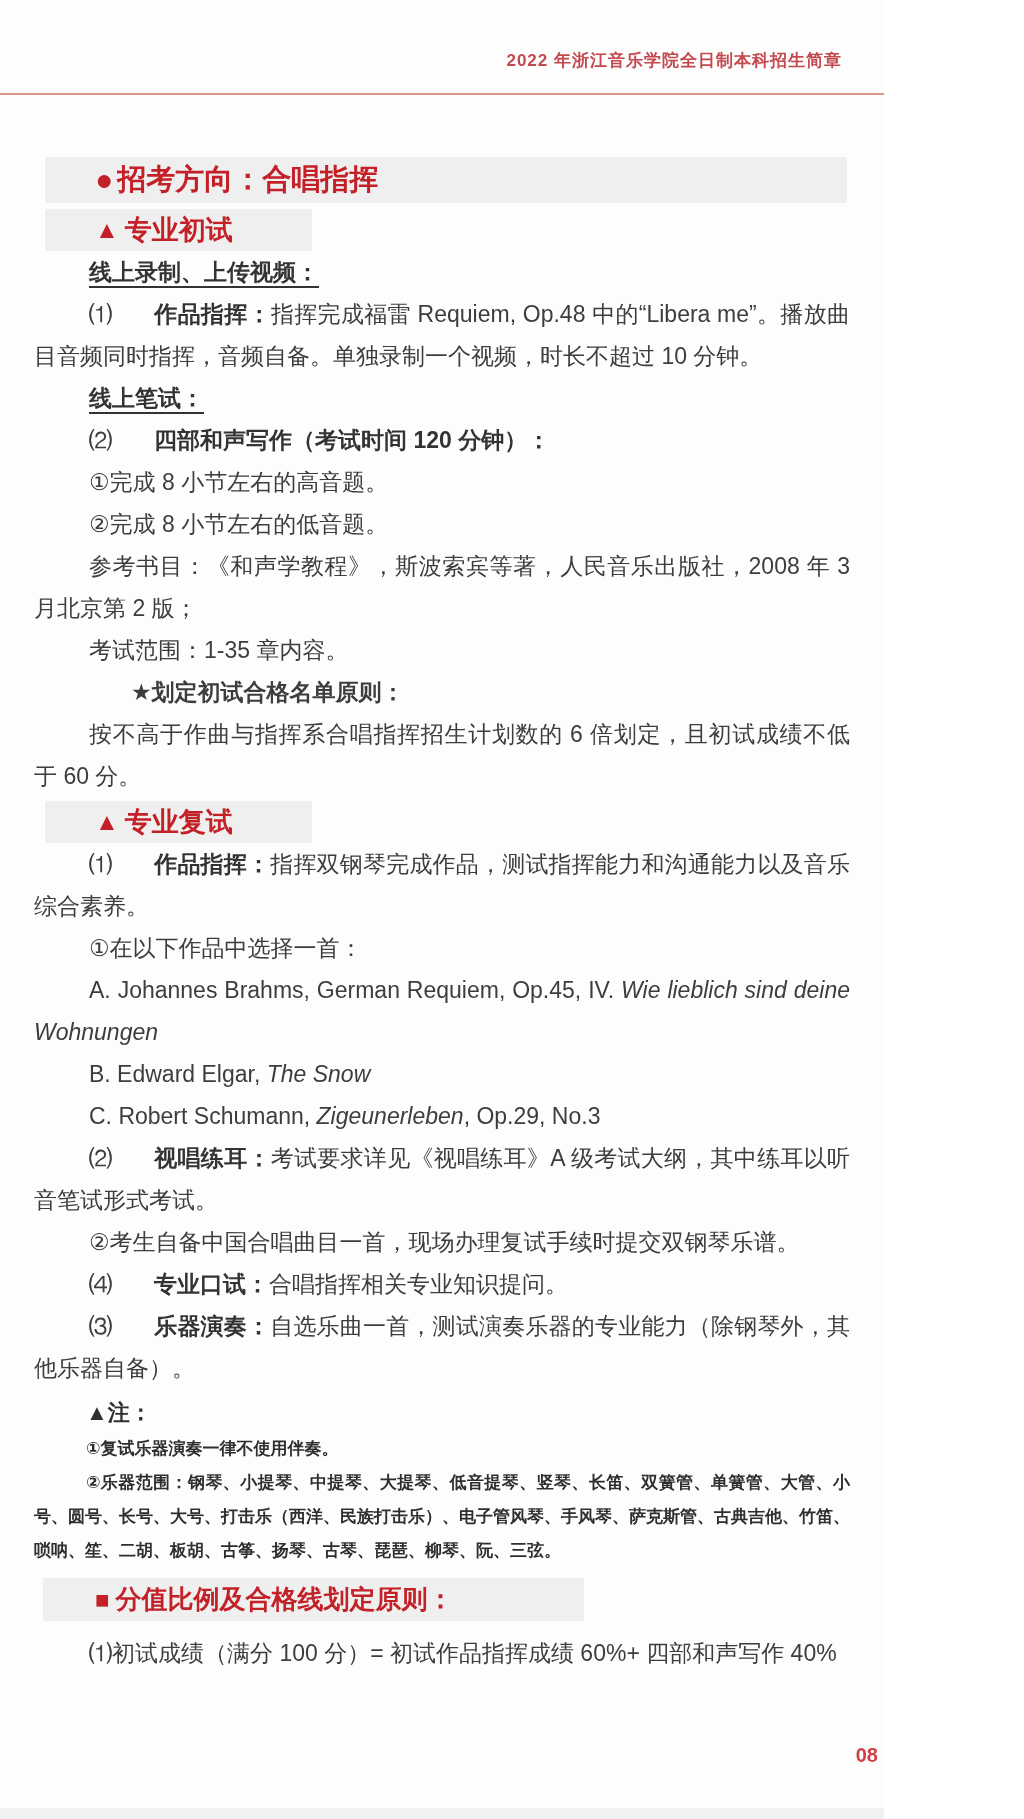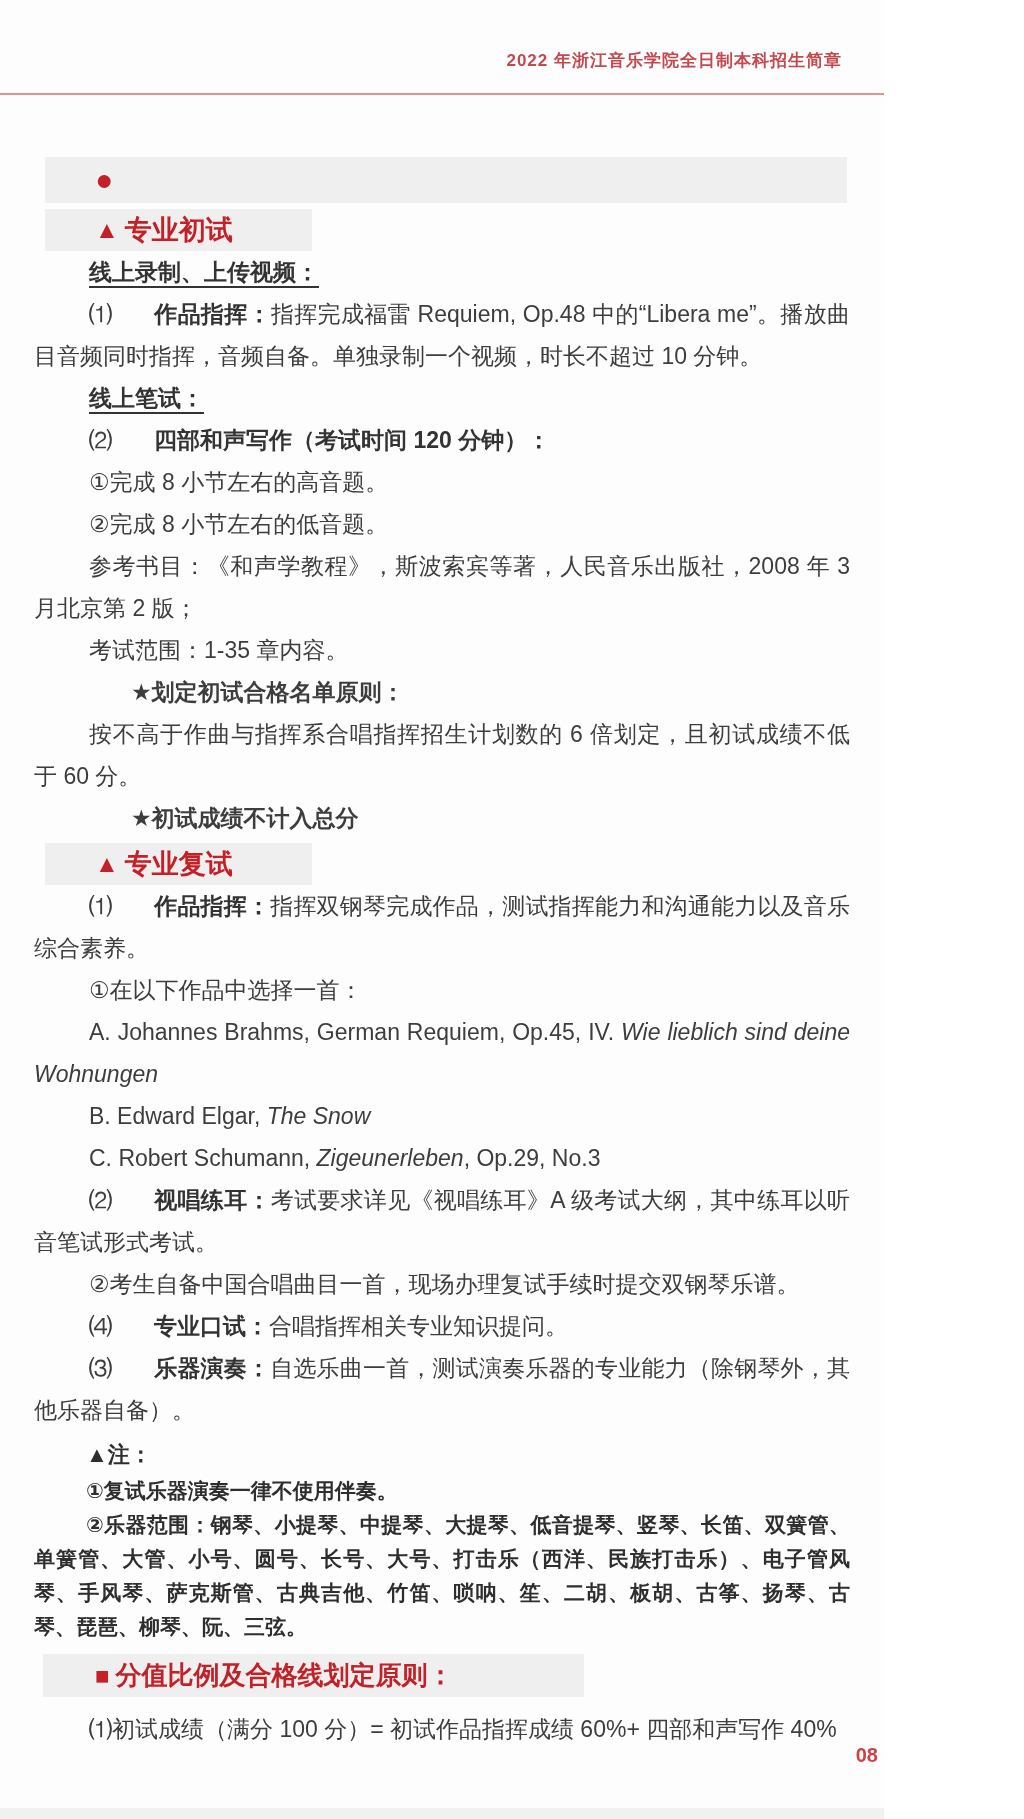--- a/index.html
+++ b/index.html
@@ -64,21 +64,21 @@
     font-weight:bold; color:#333;
     text-decoration:underline;
     text-underline-offset:6px;
     padding-right:12px;
     margin-top:10px;
   }
   .ital { font-style:italic; }
   .num { font-weight:normal; }
   
   .notes p {
-    font-size:21px; line-height:35px;
+    font-size:17px; line-height:35px;
     font-weight:bold; color:#2e2e2e;
     text-align:justify;
   }
   .notes { margin-top:6px; }
   .notes .note-list { line-height:34px; }
   .notes .indent { text-indent:52px; }
   .notes .heading { font-size:22px; line-height:36px; }
   
   .page-number {
     position:absolute; top:1744px; right:6px;
@@ -93,39 +93,39 @@
 </head>
 <body>
 
 <div class="page">
 
   <div class="doc-header">2022 年浙江音乐学院全日制本科招生简章</div>
   <div class="header-rule"></div>
 
   <div class="bar bar-direction">
     <span class="marker">●</span>
+    <span>招考方向：合唱指挥</span>
   </div>
 
   <div class="bar bar-sub bar-prelim">
     <span class="marker">▲</span>
     <span>专业初试</span>
   </div>
 
   <div class="content">
     <p class="indent"><span class="uline">线上录制、上传视频：</span></p>
     <p class="indent"><span class="num">⑴</span><b>作品指挥：</b><span>指挥完成福雷 Requiem, Op.48 中的“Libera me”。播放曲目音频同时指挥，音频自备。单独录制一个视频，时长不超过 10 分钟。</span></p>
     <p class="indent"><span class="uline">线上笔试：</span></p>
     <p class="indent"><span class="num">⑵</span><b>四部和声写作（考试时间 120 分钟）：</b></p>
     <p class="indent">①完成 8 小节左右的高音题。</p>
     <p class="indent">②完成 8 小节左右的低音题。</p>
     <p class="indent">参考书目：《和声学教程》，斯波索宾等著，人民音乐出版社，2008 年 3 月北京第 2 版；</p>
     <p class="indent">考试范围：1-35 章内容。</p>
     <p class="indent bold">★划定初试合格名单原则：</p>
     <p class="indent">按不高于作曲与指挥系合唱指挥招生计划数的 6 倍划定，且初试成绩不低于 60 分。</p>
-    <p class="indent bold">★初试成绩不计入总分</p>
   </div>
 
   <div class="bar bar-sub bar-retest">
     <span class="marker">▲</span>
     <span>专业复试</span>
   </div>
 
   <div class="content">
     <p class="indent"><span class="num">⑴</span><b>作品指挥：</b><span>指挥双钢琴完成作品，测试指挥能力和沟通能力以及音乐综合素养。</span></p>
     <p class="indent">①在以下作品中选择一首：</p>

